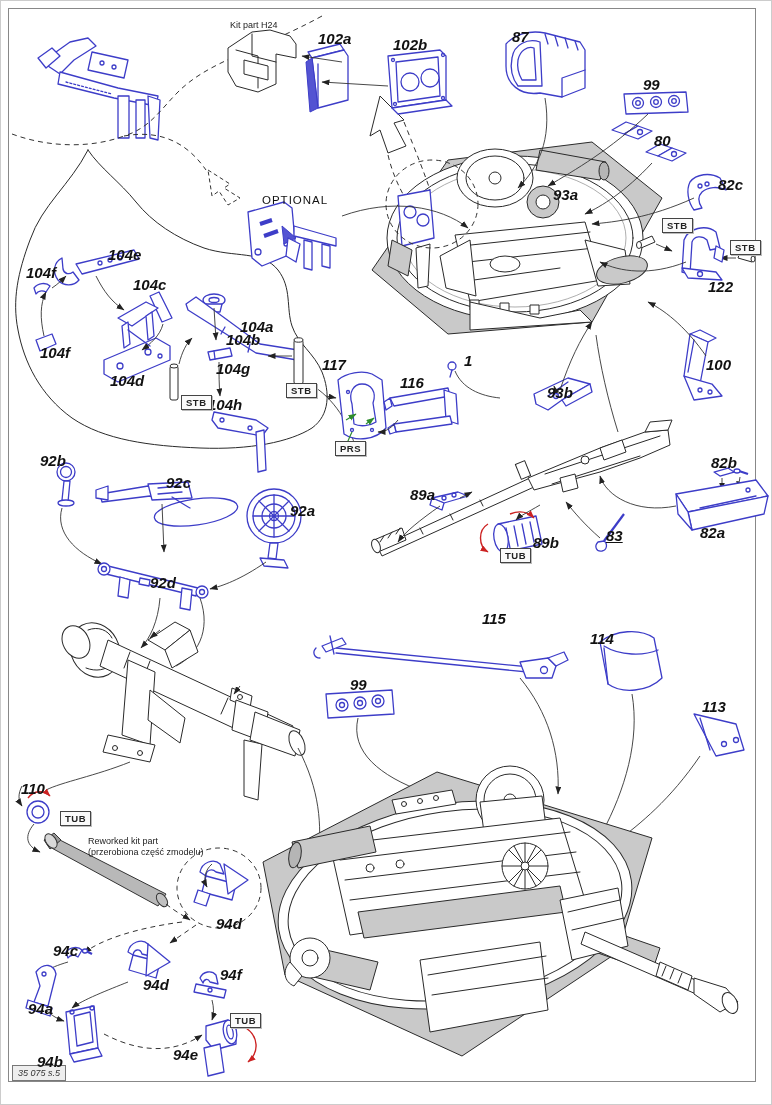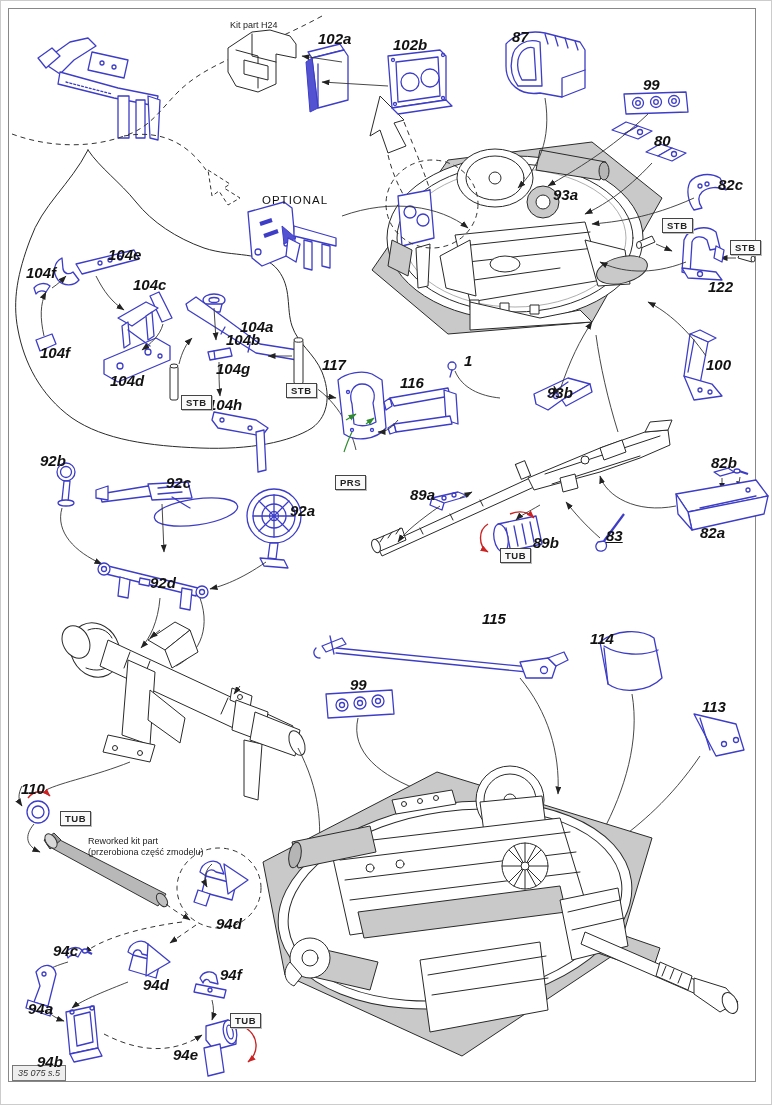--- a/index.html
+++ b/index.html
@@ -645,16 +645,16 @@
       <div class="part-label" style="left: 220px; top: 966px;">94f</div>
       <div class="part-label" style="left: 37px; top: 1053px;">94b</div>
       <div class="part-label" style="left: 173px; top: 1046px;">94e</div>
       <div class="tag-box" style="left: 662px; top: 218px;">STB</div>
       <div class="tag-box" style="left: 730px; top: 240px;">STB</div>
       <div class="tag-box" style="left: 181px; top: 395px;">STB</div>
       <div class="tag-box" style="left: 286px; top: 383px;">STB</div>
       <div class="tag-box" style="left: 500px; top: 548px;">TUB</div>
       <div class="tag-box" style="left: 60px; top: 811px;">TUB</div>
       <div class="tag-box" style="left: 230px; top: 1013px;">TUB</div>
-      <div class="tag-box" style="left: 335px; top: 475px;">PRS</div>
+      <div class="tag-box" style="left: 335px; top: 441px;">PRS</div>
     </div>
 
 </div>
 
 </body></html>

